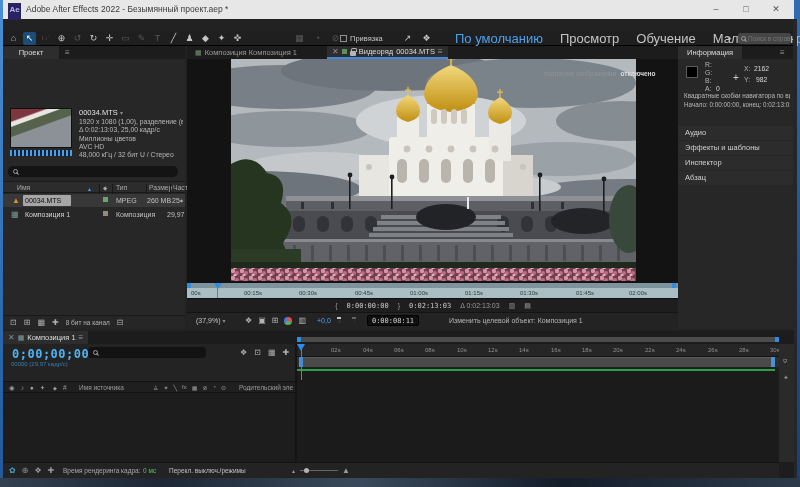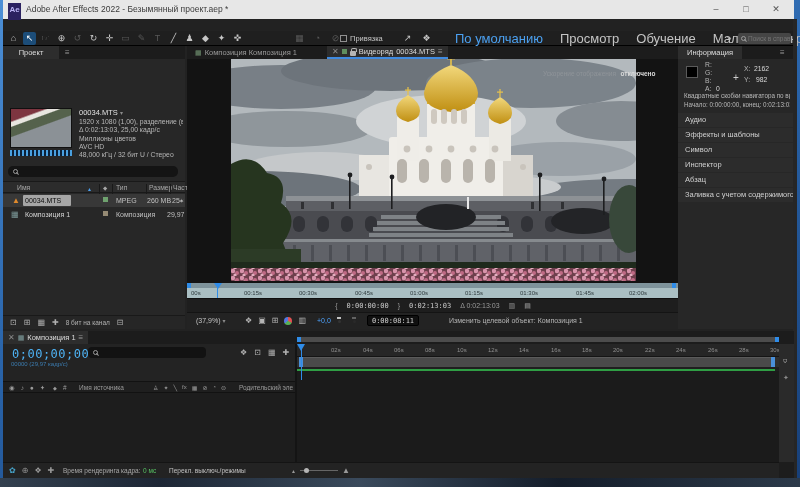--- a/index.html
+++ b/index.html
@@ -127,29 +127,29 @@
 #rpbody{left:0;top:13px;width:115px;height:54px;background:#272727}
 #swatch{left:8px;top:7px;width:12px;height:12px;background:#000;border:1px solid #5a5a5a}
 #chs{left:27px;top:2px}
 #chs span{display:block;font-size:6.8px;color:#b5b5b5;line-height:8px}
 #alpha{left:38px;top:26px;font-size:6.8px;color:#d8d8d8}
 #plus{left:55px;top:13px;font-size:10px;color:#cfcfcf}
 .xy{position:absolute;font-size:6.8px;color:#b5b5b5}
 .xyv{position:absolute;font-size:6.8px;color:#d8d8d8}
 #note1,#note2{position:absolute;left:6px;font-size:6.3px;color:#b8b8b8;white-space:nowrap;
   width:106px;overflow:hidden}
-#rplist{left:0;top:67px;width:115px}
+#rplist{left:0;top:80px;width:115px}
 #rplist span{display:block;height:14px;line-height:14px;background:#2c2c2c;margin-bottom:1px;
   padding-left:7px;font-size:7.5px;color:#d0d0d0;white-space:nowrap;overflow:hidden}
 #redge{left:790px;top:19px;width:4px;height:459px;background:#262626}
 
 #tl{left:0;top:331px;width:791px;height:147px;background:#1d1d1d}
 #tltab{left:0;top:0}
 #tleft{left:0;top:13px;width:292px;height:118px;background:#232323}
-#tltime{left:9px;top:3px;font-size:12px;font-weight:normal;letter-spacing:.5px;
+#tltime{left:9px;top:3px;font-size:12px;font-weight:bold;letter-spacing:.5px;
   font-family:"DejaVu Sans Mono",monospace}
 #tlsub{left:8px;top:17px;font-size:6px;color:#3c7cb0}
 #tlsearch{left:85px;top:3px;width:118px;height:11px;background:#121212;border-radius:4px;
   display:flex;align-items:center;padding-left:5px;gap:3px}
 #tlsearch input{background:transparent;border:none;outline:none;width:100px;font-size:7px;color:#bbb}
 #tlicons{left:237px;top:4px;display:flex;gap:7px}
 #tlicons span{font-size:8px;color:#b0b0b0}
 #chead{left:0;top:37px;width:292px;height:12px;background:#1f1f1f;
   border-top:1px solid #121212;border-bottom:1px solid #121212}
 #avicons{left:6px;top:2px;display:flex;gap:6px}
@@ -537,24 +537,22 @@
         <span class="abs xy" style="left:66px;top:6px">X:</span>
         <span class="abs xyv" style="left:76px;top:6px">2162</span>
         <span class="abs xy" style="left:66px;top:17px">Y:</span>
         <span class="abs xyv" style="left:78px;top:17px">982</span>
         <span class="abs" id="note1" style="top:33px">Квадратные скобки навигатора по вре</span>
         <span class="abs" id="note2" style="top:42px">Начало: 0:00:00:00, конец: 0:02:13:03</span>
       </div>
       <div class="abs" id="rplist">
           <span>Аудио</span>
           <span>Эффекты и шаблоны</span>
-          <span>Символ</span>
           <span>Инспектор</span>
           <span>Абзац</span>
-          <span>Заливка с учетом содержимого</span>
         </div>
     </div>
     <div class="abs" id="redge"></div>
 
     <div class="abs" id="tl">
       <div class="abs tabbar" style="width:791px"></div>
       <div class="abs tab" id="tltab">
         <span class="dim">✕</span>
         <span style="color:#7f9d9d;font-size:7px">▦</span>
         <span class="t">Композиция 1</span>

